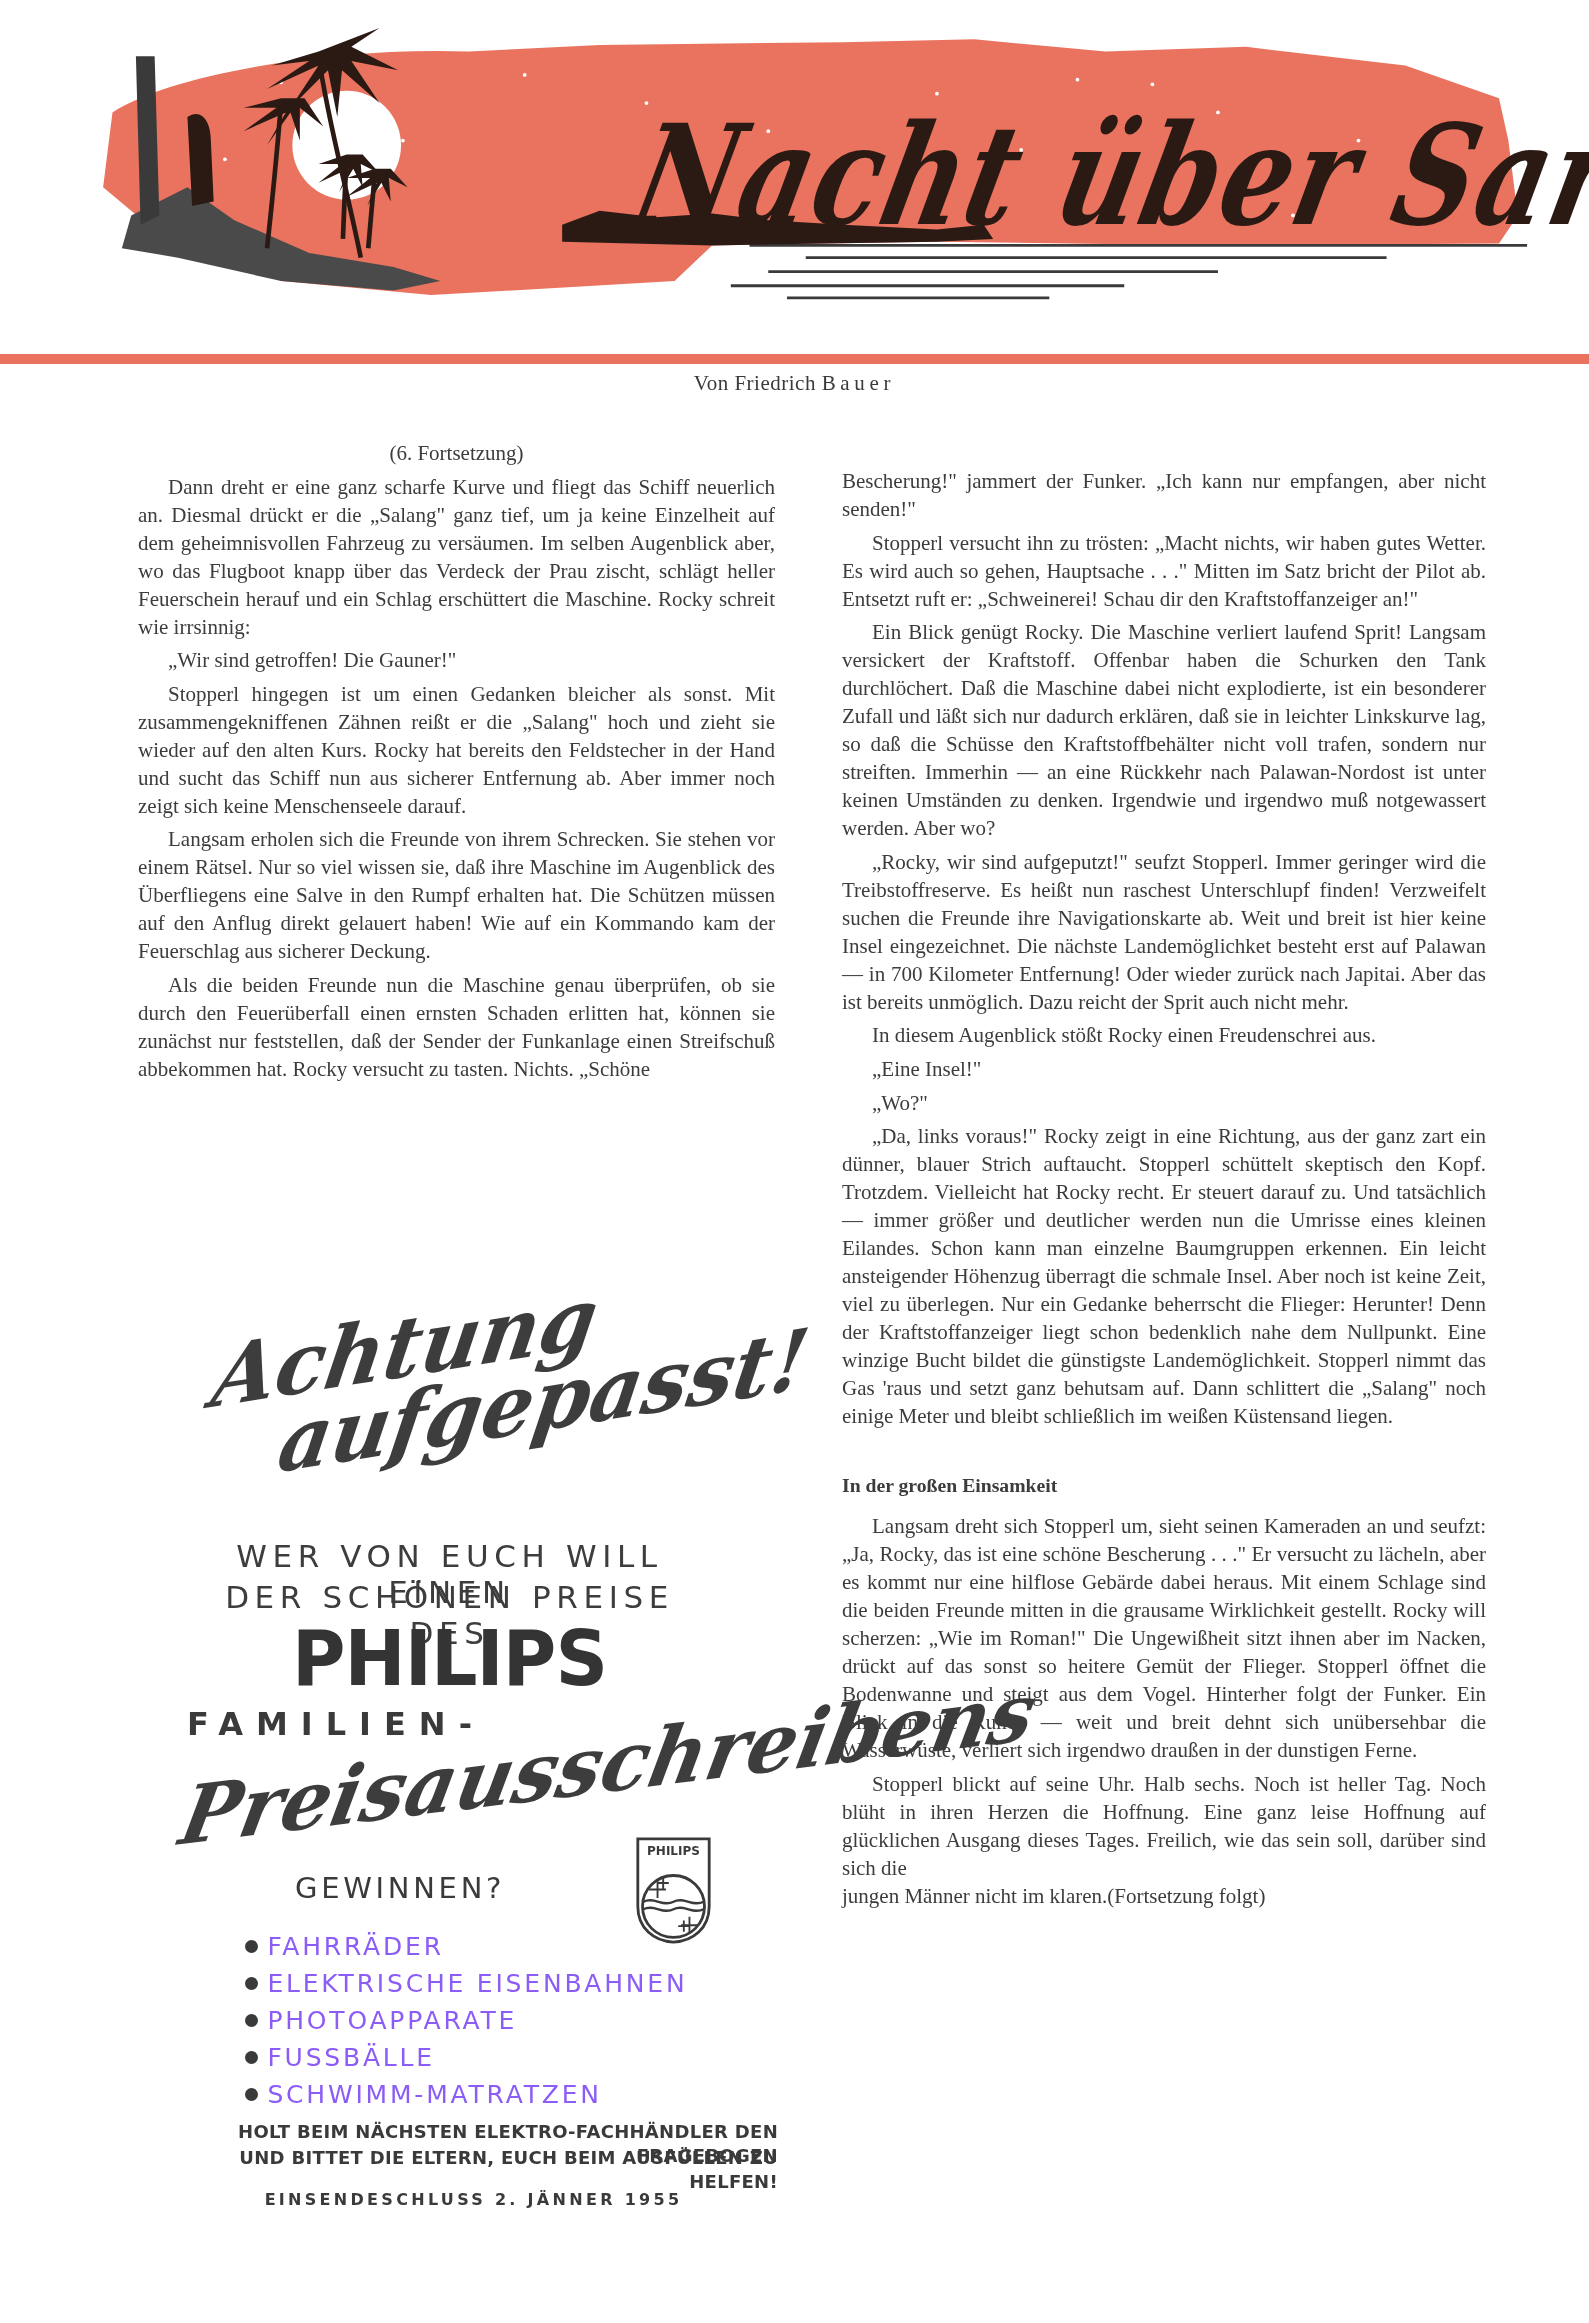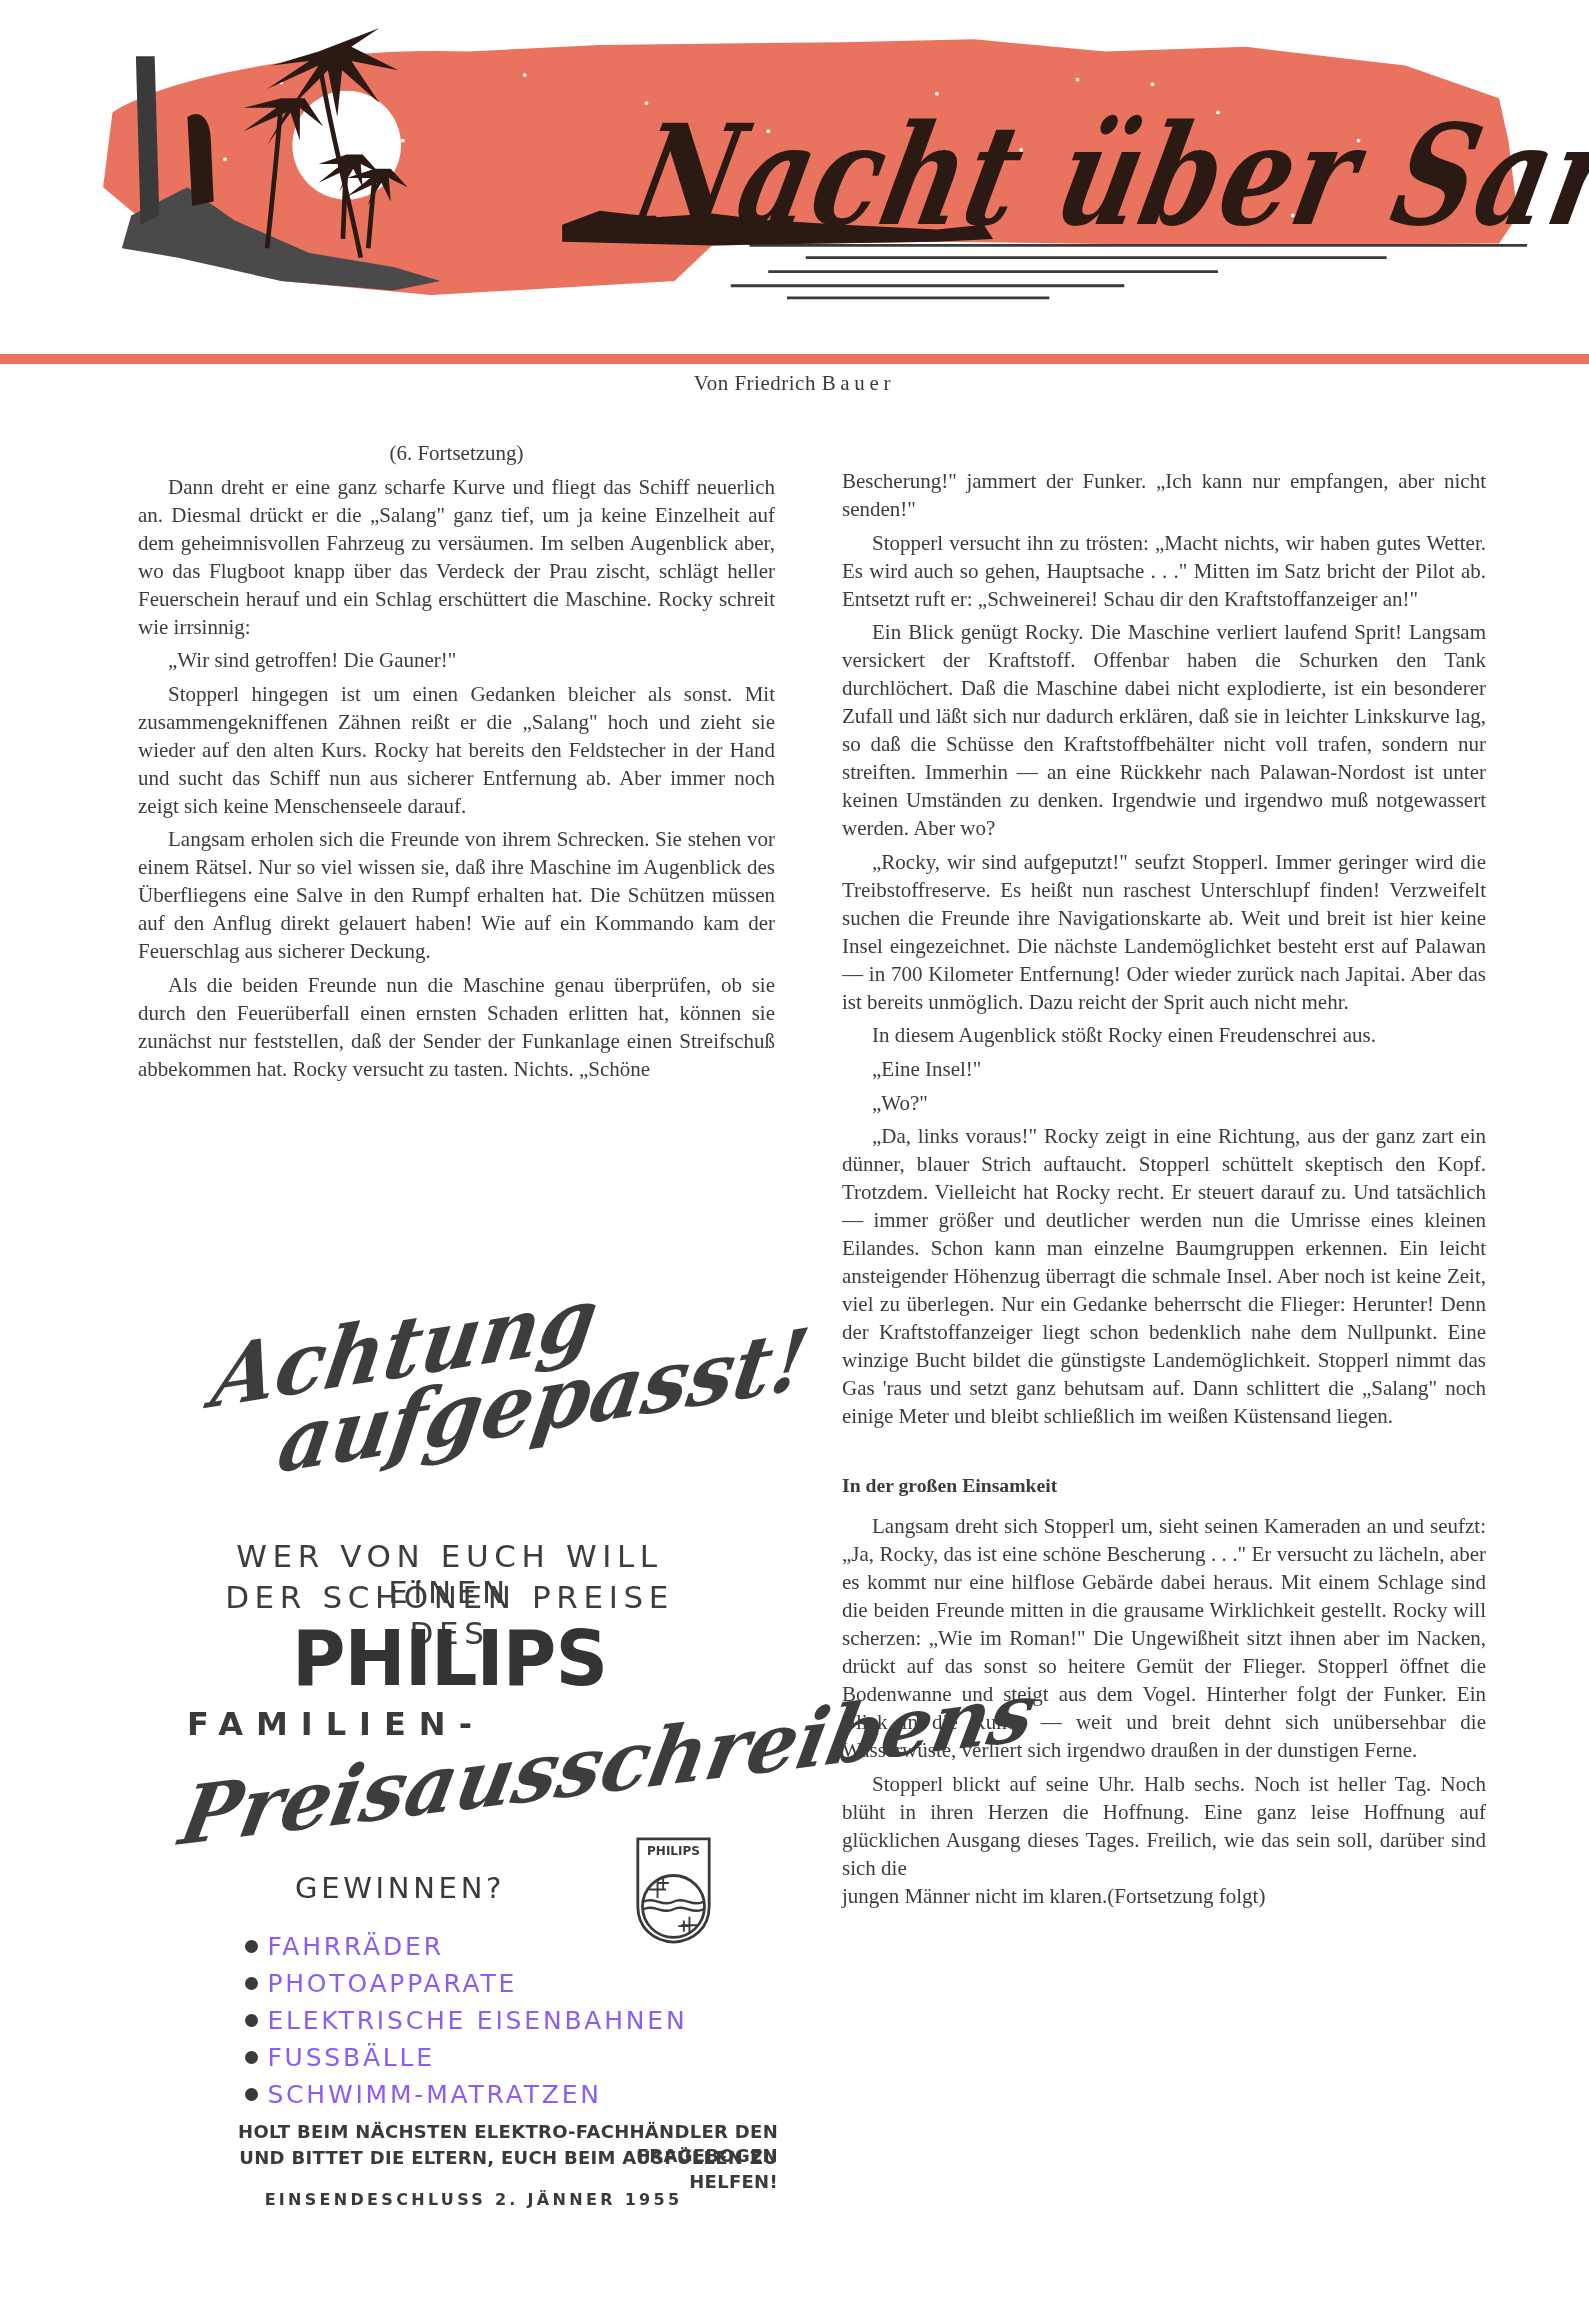--- a/index.html
+++ b/index.html
@@ -158,25 +158,25 @@
 <div class="familien" style="left:187px; top:1705px;">FAMILIEN-</div>
 <div class="script" style="left:173px; top:1771px; font-size:79px; transform: rotate(-7deg) skewX(-18deg);">Preisausschreibens</div>
 <div class="gewinnen" style="left:295px; top:1871px;">GEWINNEN?</div>
 <ul class="prize-list" style="left:245px; top:1928px;">
   <li>
       <span class="bullet"></span>
       <span>FAHRRÄDER</span>
     </li>
   <li>
       <span class="bullet"></span>
+      <span>ELEKTRISCHE EISENBAHNEN</span>
+    </li>
+  <li>
+      <span class="bullet"></span>
       <span>PHOTOAPPARATE</span>
-    </li>
-  <li>
-      <span class="bullet"></span>
-      <span>ELEKTRISCHE EISENBAHNEN</span>
     </li>
   <li>
       <span class="bullet"></span>
       <span>FUSSBÄLLE</span>
     </li>
   <li>
       <span class="bullet"></span>
       <span>SCHWIMM-MATRATZEN</span>
     </li>
 </ul>

